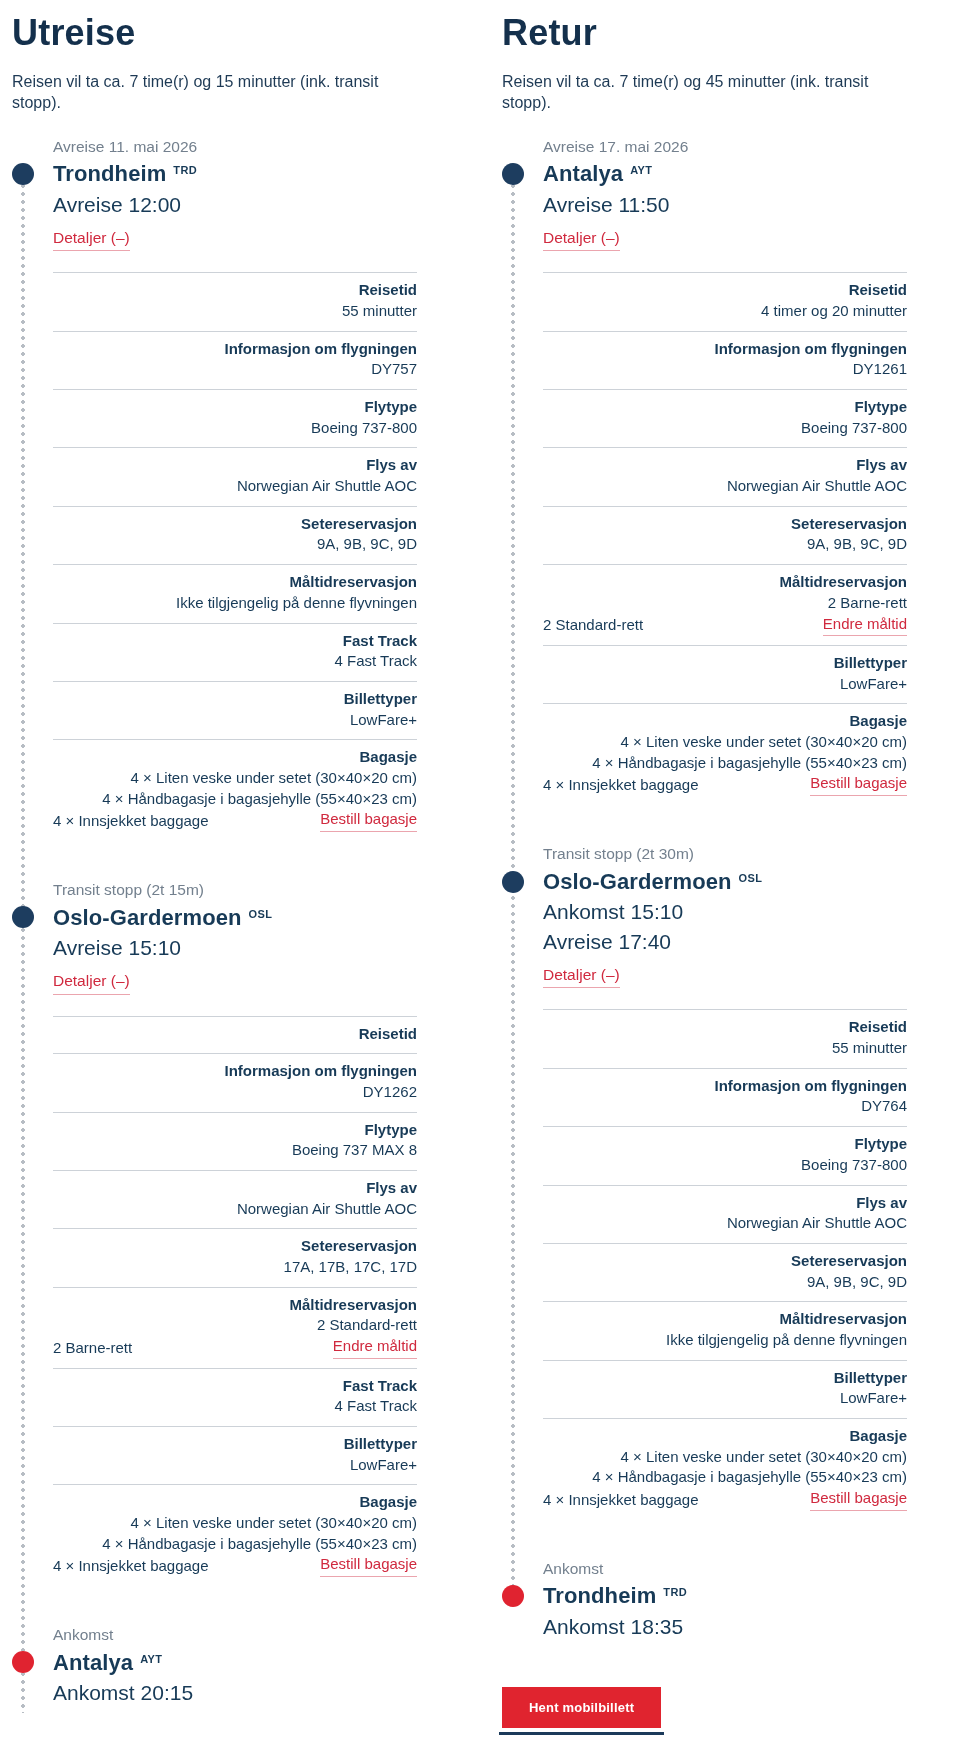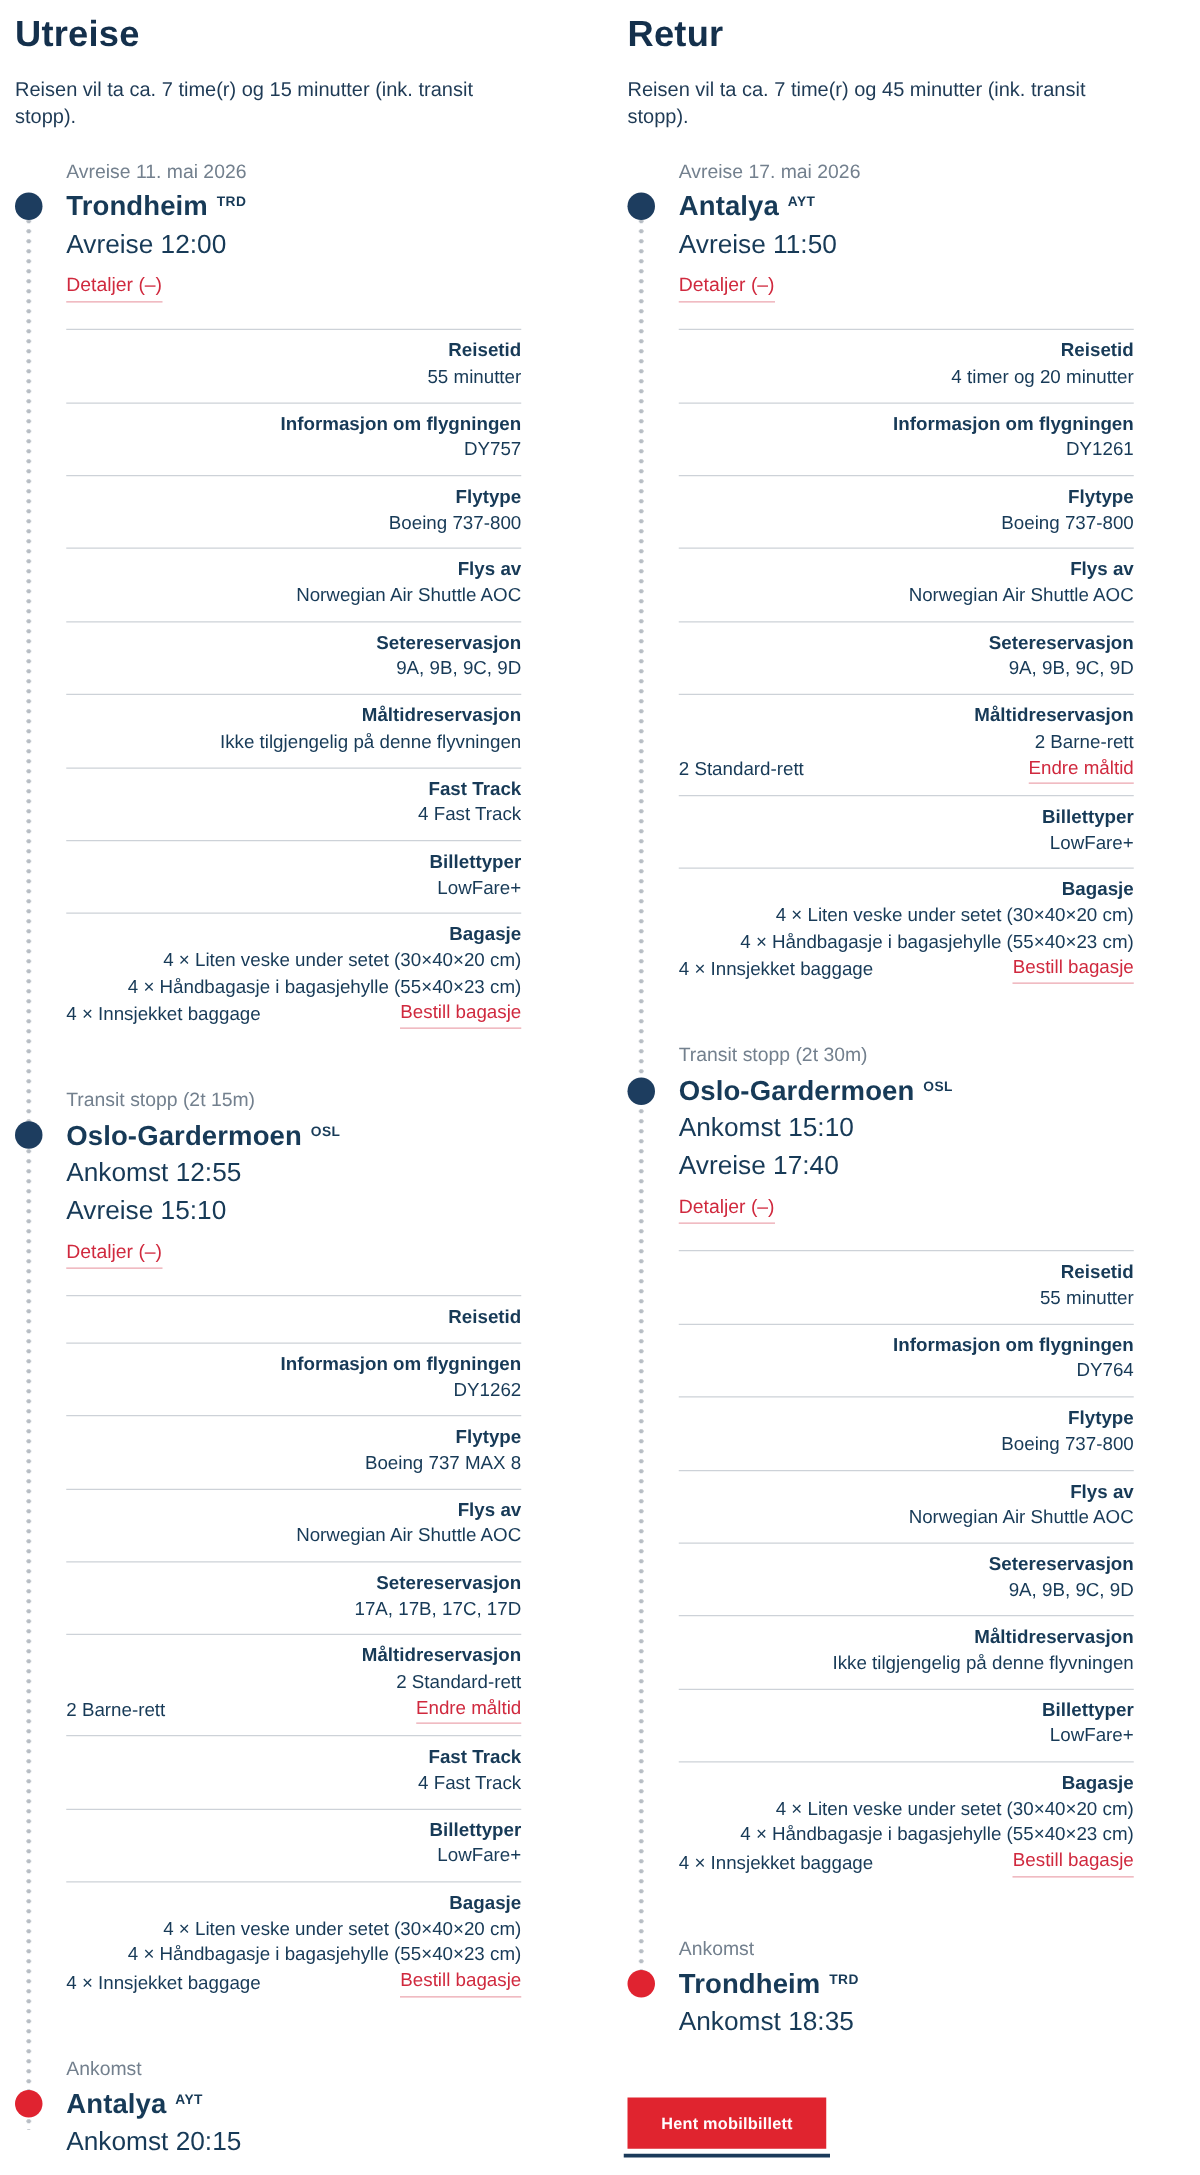--- a/index.html
+++ b/index.html
@@ -10,21 +10,21 @@
   }
   html,body{margin:0;padding:0;background:#fff;}
   body{
     width:960px;min-height:1740px;box-sizing:border-box;
     padding:10px 0 30px 12px;
     font-family:"Liberation Sans","DejaVu Sans",sans-serif;
     color:var(--navy);
     -webkit-font-smoothing:antialiased;
   }
   .columns{display:grid;grid-template-columns:405px 405px;column-gap:85px;align-items:start;}
-  .jtitle{font-size:29px;font-weight:700;color:#14304C;letter-spacing:.2px;margin:2px 0 18px;}
+  .jtitle{font-size:36px;font-weight:700;color:#14304C;letter-spacing:.2px;margin:2px 0 18px;}
   .jsummary{font-size:16px;color:#1E3A55;margin:0 0 14px;line-height:1.3;}
   .timeline{position:relative;padding-left:41px;margin-top:22px;}
   .dotline{
     position:absolute;left:9px;width:4px;z-index:1;
     background:radial-gradient(circle,var(--tl-dots) 1.6px,rgba(0,0,0,0) 1.9px);
     background-size:4px 8px;background-repeat:repeat-y;
   }
   .station{position:relative;}
   .slabel{font-size:15.5px;color:var(--gray);margin-bottom:2px;line-height:1.4;}
   .cityrow{position:relative;line-height:1.35;margin:0 0 2px;}
@@ -96,21 +96,21 @@
           <div class="row">
             <div class="rlabel">Bagasje</div>
             <div class="rvalue">4 × Liten veske under setet (30×40×20 cm)</div>
             <div class="rvalue">4 × Håndbagasje i bagasjehylle (55×40×23 cm)</div>
             <div class="rline with-action">
               <div class="rvalue">4 × Innsjekket baggage</div>
               <a class="alink" href="#">Bestill bagasje</a>
             </div>
           </div>
         </div>
-        <div class="station"><div class="slabel">Transit stopp (2t 15m)</div><div class="cityrow"><span class="dot navy"></span><span class="city">Oslo-Gardermoen</span><span class="code">OSL</span></div><div class="time">Ankomst 12:55</div><div class="time">Avreise 15:10</div><a class="dlink" href="#">Detaljer (–)</a></div>
+        <div class="station"><div class="slabel">Transit stopp (2t 15m)</div><div class="cityrow"><span class="dot navy"></span><span class="city">Oslo-Gardermoen</span><span class="code">OSL</span></div><div class="time">Avreise 15:10</div><a class="dlink" href="#">Detaljer (–)</a></div>
         <div class="rows">
           <div class="row">
             <div class="rlabel">Reisetid</div>
           </div>
           <div class="row">
             <div class="rlabel">Informasjon om flygningen</div>
             <div class="rvalue">DY1262</div>
           </div>
           <div class="row">
             <div class="rlabel">Flytype</div>

